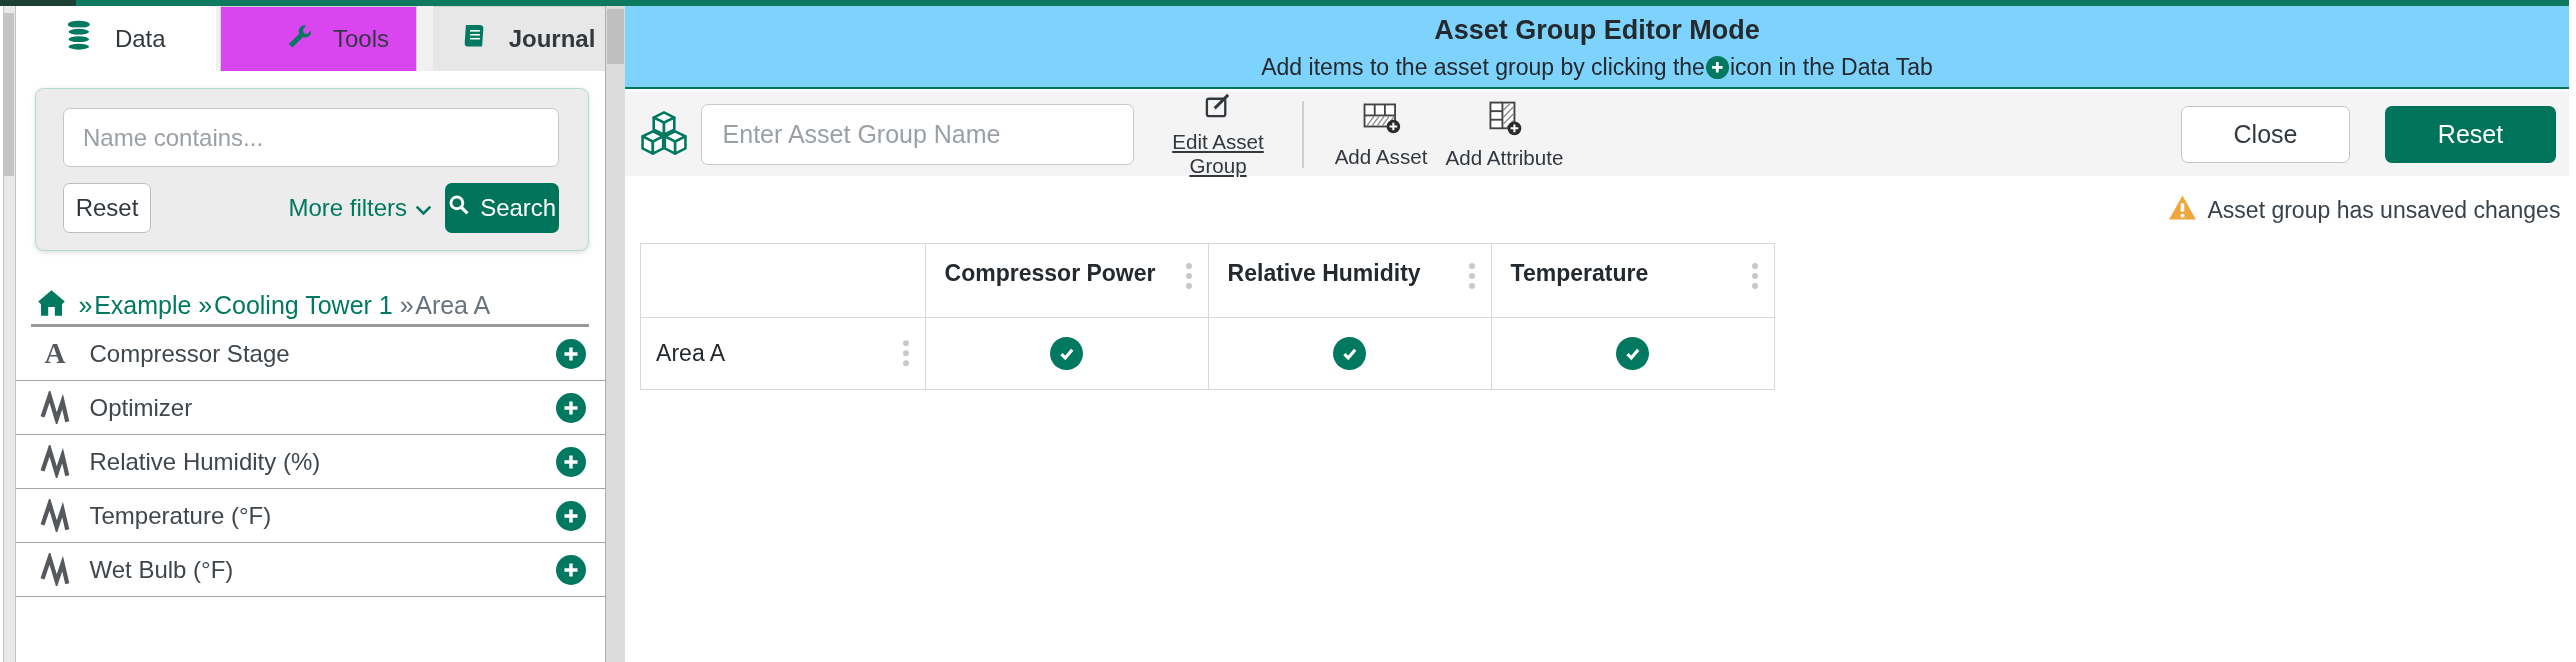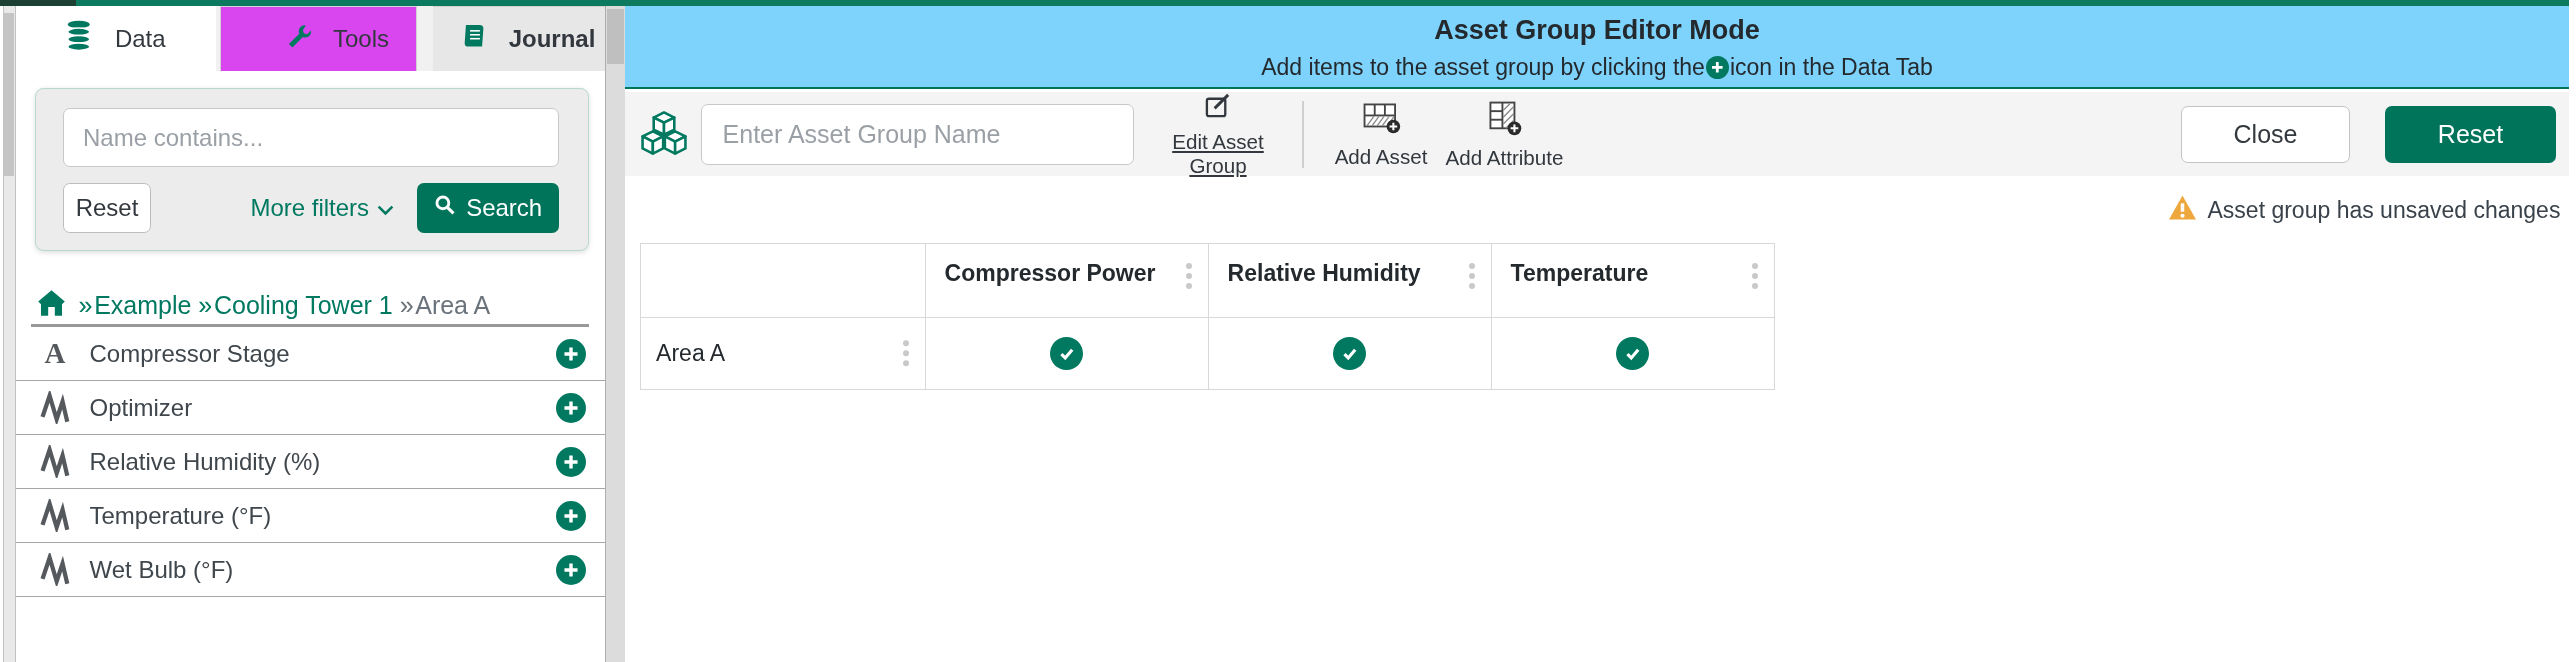--- a/index.html
+++ b/index.html
@@ -23,21 +23,21 @@
 
   .sidebar-content { position:absolute; left:15.5px; top:71px; width:589px; height:592px; background:#fff; }
 
   
   .search-panel { position:absolute; left:19px; top:17px; width:554px; height:163px; background:#ececec; border:1.7px solid #b5d9cc; border-radius:8.6px; box-shadow:0 1.7px 5.2px rgba(0,0,0,.12); }
   .name-input { position:absolute; left:27.5px; top:19px; width:496px; height:59px; background:#fff; border:1.7px solid #c8c8c8; border-radius:6.9px; font-size:24px; color:#3f464c; padding:0 19px; font-family:"Liberation Sans", sans-serif; }
   .name-input::placeholder { color:#9aa0a6; opacity:1; }
   .search-row { position:absolute; left:27.5px; top:93px; width:496px; height:52px; display:flex; align-items:center; }
   .reset-btn { width:88px; height:50px; background:#ffffff; border:1.7px solid #bdbdbd; border-radius:6.9px; font-size:24px; color:#32383e; cursor:pointer; font-family:"Liberation Sans", sans-serif; }
   .more-filters { margin-left:auto; display:flex; align-items:center; gap:6.9px; color:#007960; font-size:24px; cursor:pointer; }
-  .search-btn { margin-left:22px; width:142px; height:50px; background:#00745a; border:none; border-radius:6.9px; color:#fff; font-size:24px; display:flex; align-items:center; justify-content:center; gap:10.3px; cursor:pointer; font-family:"Liberation Sans", sans-serif; }
+  .search-btn { margin-left:12px; width:114px; height:50px; background:#00745a; border:none; border-radius:6.9px; color:#fff; font-size:24px; display:flex; align-items:center; justify-content:center; gap:10.3px; cursor:pointer; font-family:"Liberation Sans", sans-serif; }
 
   
   .breadcrumb { position:absolute; left:20px; top:215px; height:38px; display:flex; align-items:center; font-size:25px; }
   .bc-link { color:#007960; cursor:pointer; }
   .bc-sep { color:#007960; margin:0 1.7px 0 6.9px; }
   .bc-sep.gray { color:#6a737b; }
   .bc-current { color:#6a737b; }
   .bc-divider { position:absolute; left:15.5px; top:253px; width:558px; height:2.6px; background:#999; }
 
   

